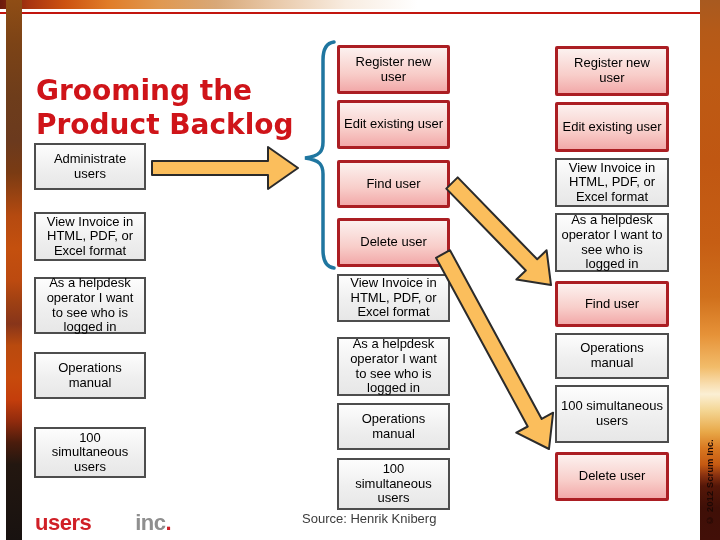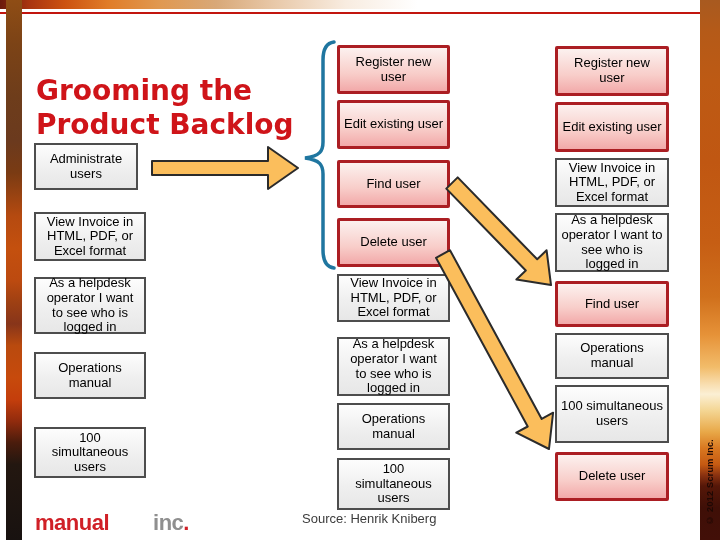--- a/index.html
+++ b/index.html
@@ -37,21 +37,21 @@
   
   .card{position:absolute;display:flex;align-items:center;justify-content:center;
     text-align:center;box-sizing:border-box;padding:0 4px;
     font-size:13px;line-height:1.12;color:#000;}
   .card.gray{border:2px solid #4d4d4d;background:linear-gradient(180deg,#fdfdfd 0%,#efefef 55%,#e7e7e7 100%);}
   .card.red{border:3px solid #ab1e23;border-radius:2px;
     background:linear-gradient(180deg,#fcf1ef 0%,#f8cdc9 60%,#f2a9a9 100%);}
   .small{font-size:13px;}
 
   
-  .l1{left:34px;top:143px;width:104px;height:47px;}
+  .l1{left:34px;top:143px;width:112px;height:47px;}
   .l2{left:34px;top:212px;width:112px;height:49px;}
   .l3{left:34px;top:277px;width:112px;height:57px;}
   .l4{left:34px;top:352px;width:112px;height:47px;}
   .l5{left:34px;top:427px;width:112px;height:51px;}
   
   .m1{left:337px;top:45px;width:113px;height:49px;}
   .m2{left:337px;top:100px;width:113px;height:49px;}
   .m3{left:337px;top:160px;width:113px;height:48px;}
   .m4{left:337px;top:218px;width:113px;height:49px;}
   .m5{left:337px;top:274px;width:113px;height:48px;}
@@ -109,16 +109,16 @@
 
   <svg class="overlay" viewBox="0 0 720 540">
     <polygon points="152,161 268,161 268,147 298,168 268,189 268,175 152,175" fill="#fbbe5c" stroke="#2b2b2b" stroke-width="2" stroke-linejoin="round"></polygon>
     <polygon points="446.3,188.6 525.8,270.5 516.4,279.5 551,285 546.6,250.3 537.2,259.3 457.7,177.4" fill="#fbbe5c" stroke="#2b2b2b" stroke-width="2" stroke-linejoin="round"></polygon>
     <polygon points="436,257.8 527.7,426.5 516.3,432.7 549,449 553.1,412.7 541.7,418.9 450,250.2" fill="#fbbe5c" stroke="#2b2b2b" stroke-width="2" stroke-linejoin="round"></polygon>
     <path d="M 334 42 C 326 43 323 49 323 60 L 323 142 C 323 151 320 156 305 158 C 320 160 323 165 323 174 L 323 250 C 323 261 326 267 334 268" fill="none" stroke="#1f76a0" stroke-width="3.5" stroke-linecap="round"></path>
   </svg>
 
   <div class="source">Source: Henrik Kniberg</div>
   <div class="logo">
-    <span class="p1">manual</span><span class="p2">inc</span><span class="p3">.</span>
+    <span class="p1">users</span><span class="p2">inc</span><span class="p3">.</span>
   </div>
 
 </div>
 
 </body></html>

